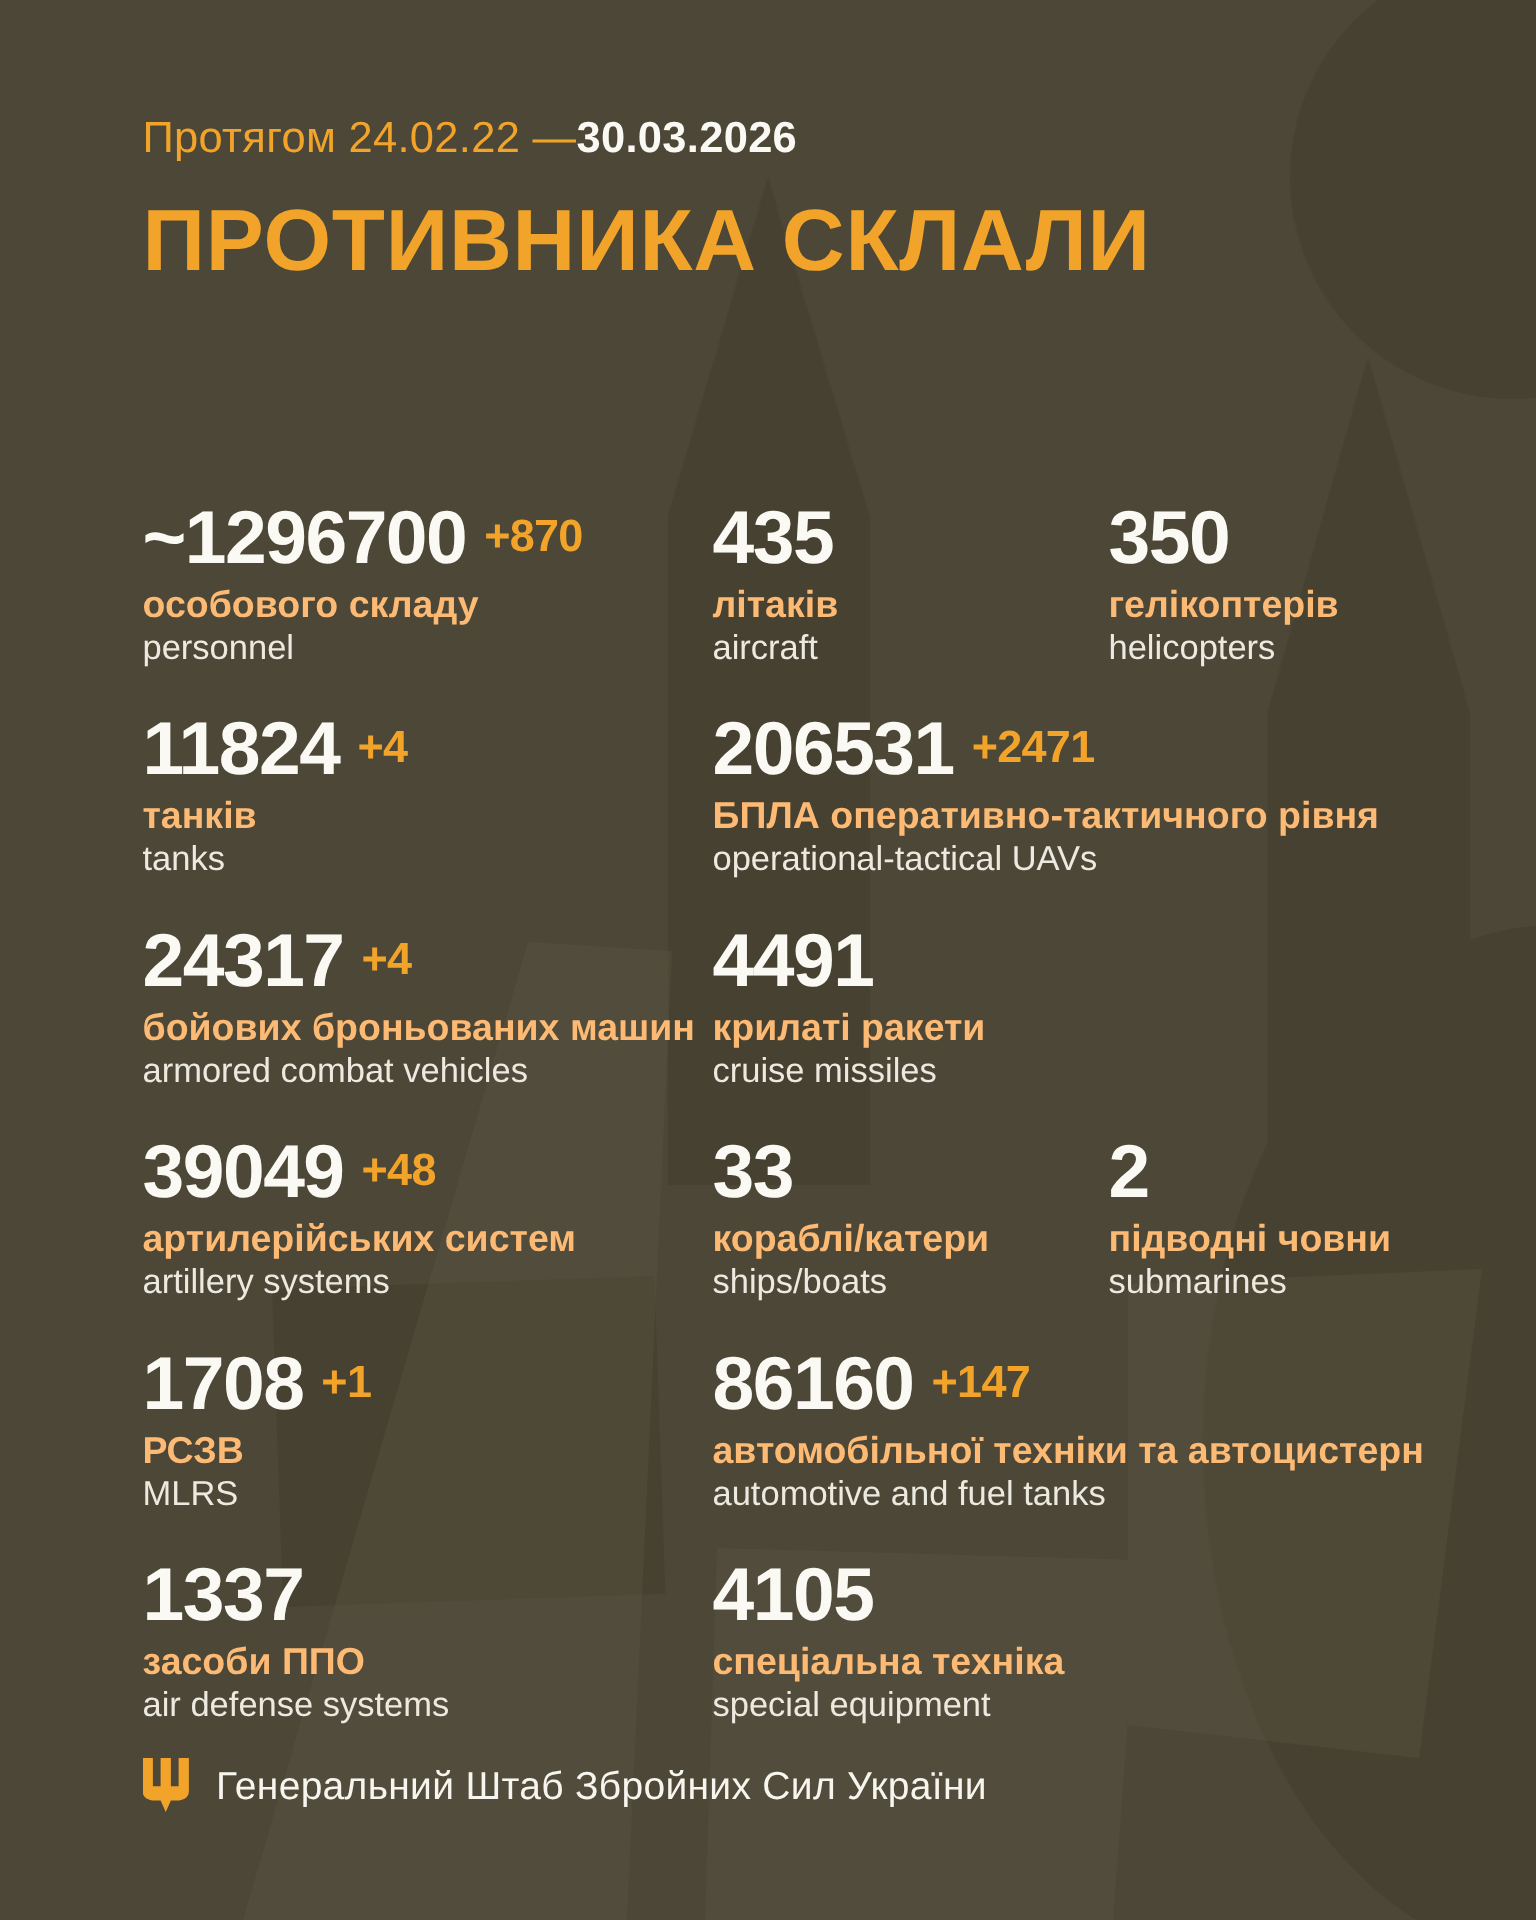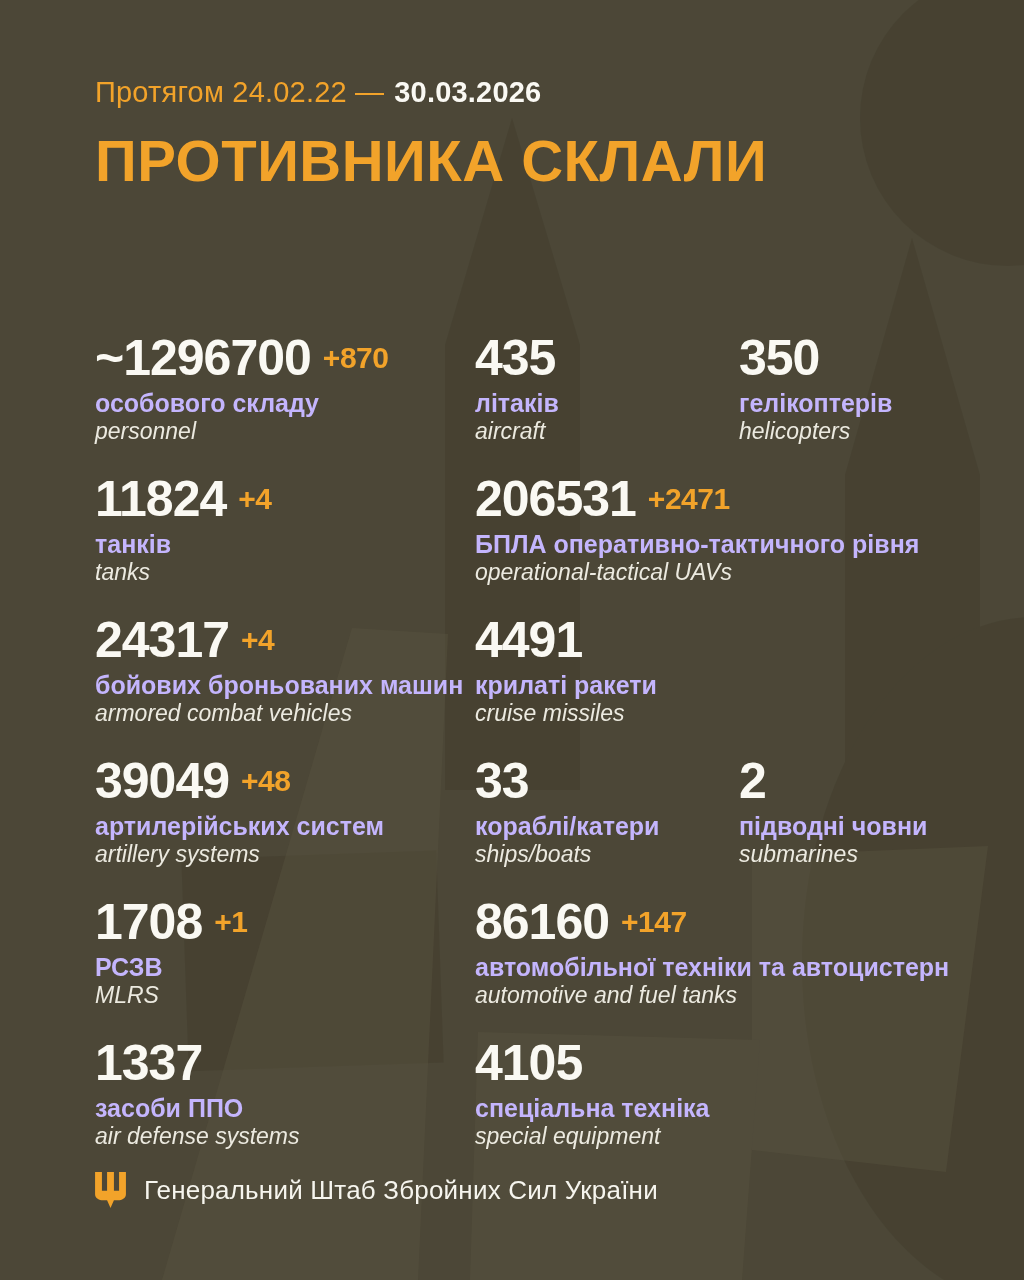--- a/index.html
+++ b/index.html
@@ -21,21 +21,21 @@
 
   .period {
     position: absolute;
     left: 95px;
     top: 76px;
     font-size: 29px;
     letter-spacing: 0.2px;
     white-space: nowrap;
   }
   .period .range { color: #F2A32A; font-weight: 500; }
-  .period .date  { color: #FAF9F3; font-weight: 700; margin-left: 10px; }
+  .period .date  { color: #FAF9F3; font-weight: 700; }
 
   .title {
     position: absolute;
     left: 95px;
     top: 126px;
     color: #F2A32A;
     font-weight: 800;
     font-size: 58px;
     line-height: 70px;
     letter-spacing: 0.5px;
@@ -72,30 +72,29 @@
     margin-left: 12px;
     letter-spacing: -0.5px;
     white-space: nowrap;
   }
   .delta:empty { display: none; }
   .luk {
     margin-top: 3px;
     font-size: 25px;
     line-height: 28px;
     font-weight: 700;
-    color: #c4b5fd;
+    color: #fdba74;
     white-space: nowrap;
   }
   .len {
     font-size: 23px;
     line-height: 28px;
     font-weight: 400;
     color: #ECEAE0;
     white-space: nowrap;
-    font-style: italic;
   }
 
   .footer {
     position: absolute;
     left: 95px;
     top: 1172px;
     display: flex;
     align-items: center;
     gap: 18px;
   }

